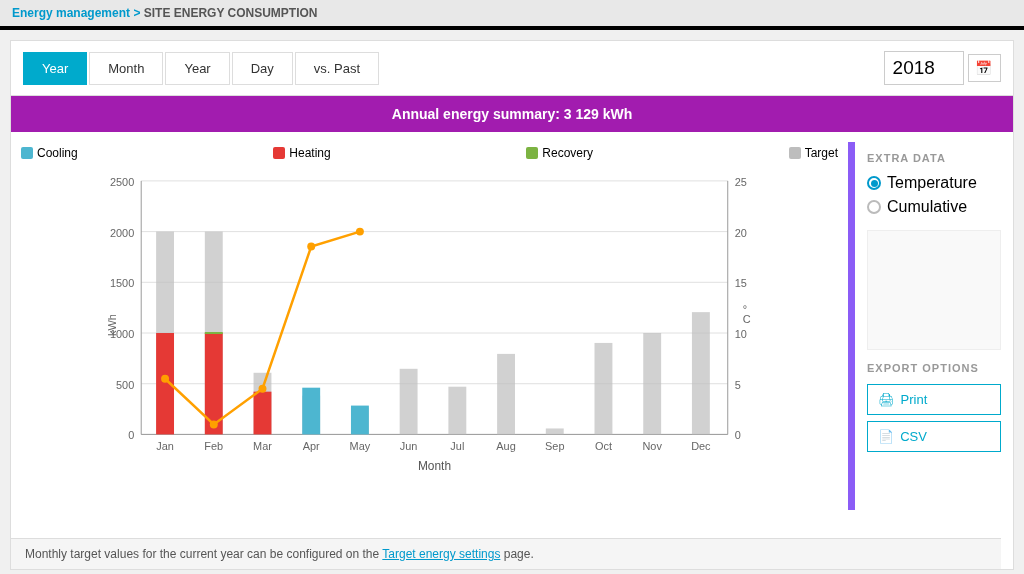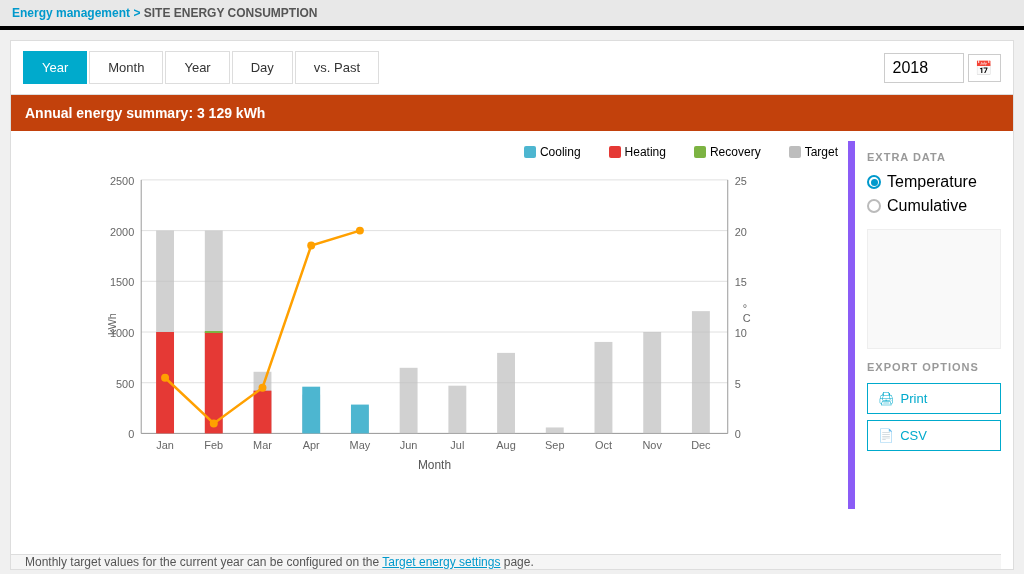--- a/index.html
+++ b/index.html
@@ -45,56 +45,57 @@
 
     .year-selector {
       margin-left: auto;
       display: flex;
       align-items: center;
       gap: 4px;
     }
     .year-input {
       border: 1px solid #ccc;
       padding: 5px 8px;
-      font-size: 16px;
+      font-size: 19px;
       width: 80px;
     }
     .cal-icon {
       border: 1px solid #ccc;
       padding: 5px 7px;
       cursor: pointer;
       background: #fff;
       font-size: 14px;
     }
 
     .summary-bar {
-      background: #c2410c;
+      background: #a21caf;
       color: #fff;
       padding: 10px 14px;
       font-size: 14px;
       font-weight: bold;
+      text-align: center;
     }
 
     .chart-section {
       display: flex;
       padding: 10px 0;
       height: calc(100% - 140px);
     }
 
     .chart-area {
       flex: 1;
       position: relative;
       padding: 0 10px 0 10px;
     }
 
     .legend {
       display: flex;
-      justify-content: flex-end;
-      align-items: center;
-      gap: 28px;
+      justify-content: space-between;
+      align-items: center;
+      gap: 7px;
       padding: 4px 0 6px 0;
       font-size: 12px;
     }
     .legend-item {
       display: flex;
       align-items: center;
       gap: 4px;
     }
     .legend-dot {
       width: 12px;
@@ -163,21 +164,21 @@
       background: #fff;
       cursor: pointer;
       font-size: 13px;
       width: 100%;
       margin-bottom: 6px;
     }
 
     .bottom-bar {
       background: #f5f5f5;
       border-top: 1px solid #ddd;
-      padding: 0 14px;
+      padding: 8px 14px;
       font-size: 12px;
       color: #555;
       position: absolute;
       bottom: 0;
       left: 0;
       right: 12px;
     }
     .bottom-bar a { color: #0099cc; }
 
     svg text { font-family: Arial, sans-serif; }

